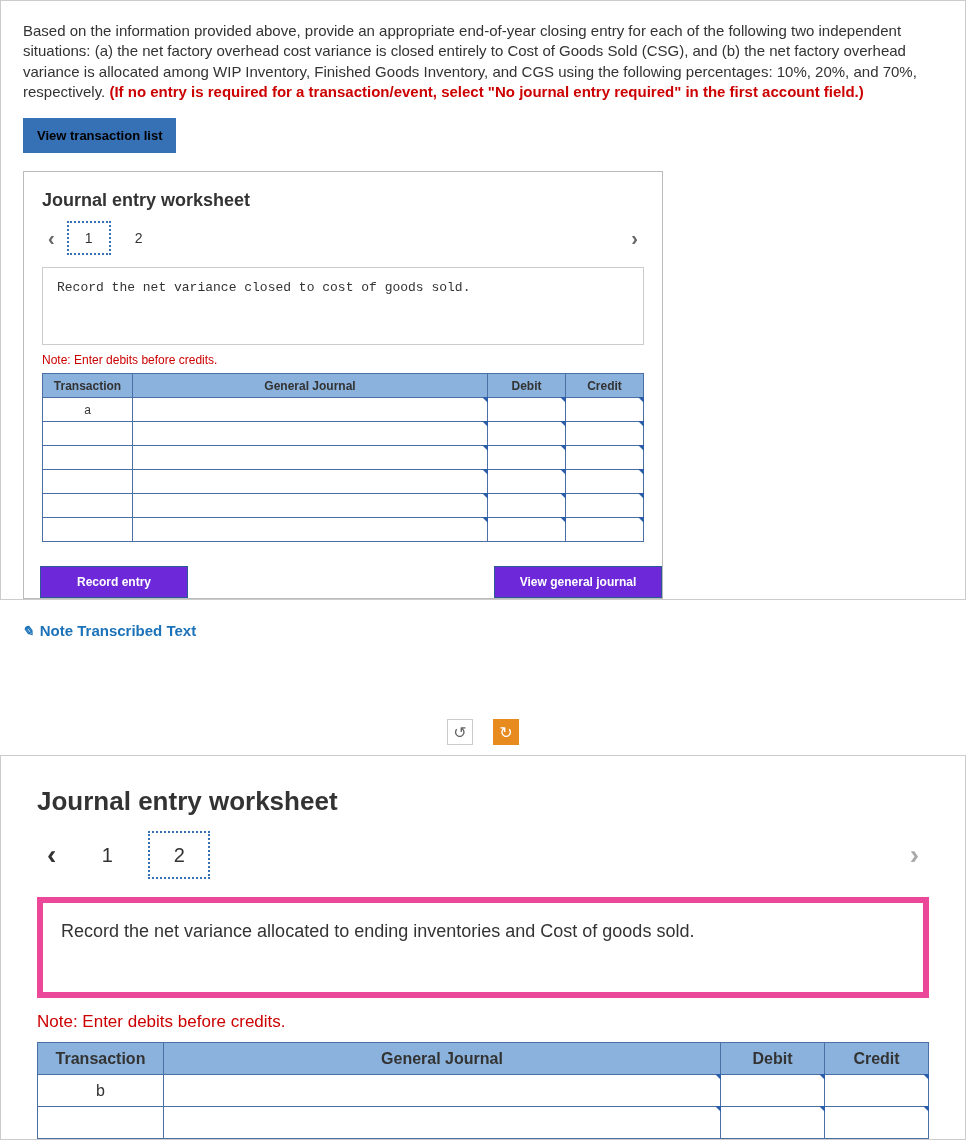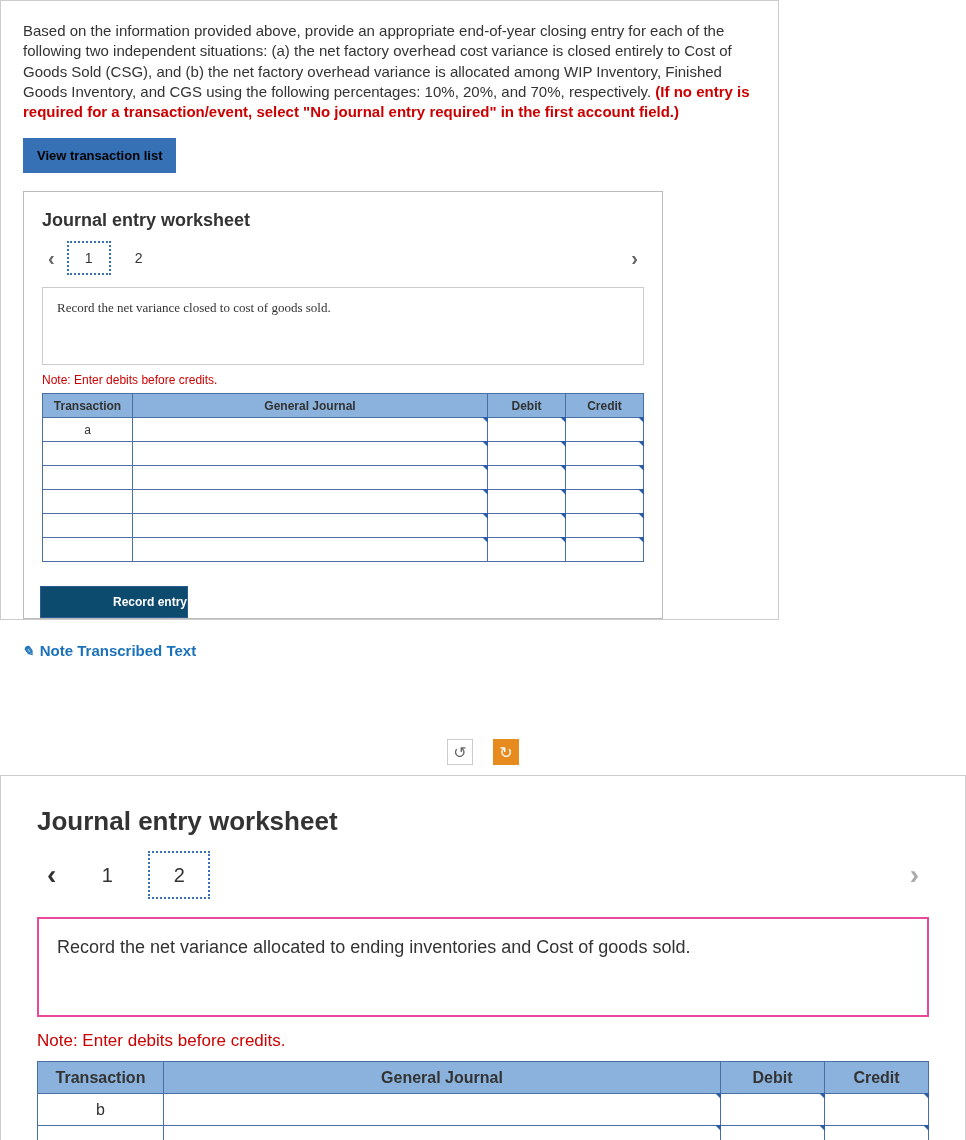--- a/index.html
+++ b/index.html
@@ -7,21 +7,21 @@
     margin: 0;
     font-family: Arial, Helvetica, sans-serif;
     background: #fff;
     color: #333;
     font-size: 14px;
   }
   .outer {
     border: 1px solid #ccc;
     margin: 0 0 20px 0;
     padding: 20px 22px 0 22px;
-    width: 779px;
+    width: 966px;
   }
   .instruction {
     font-size: 15px;
     line-height: 1.35;
     color: #333;
     margin-bottom: 16px;
   }
   .instruction .red { color: #c00; font-weight: 600; }
   .btn-blue {
     background: #3670b5;
@@ -67,21 +67,21 @@
     cursor: pointer;
     border: 1px solid transparent;
   }
   .tabbox.active {
     border: 2px dotted #3670b5;
   }
   .spacer { flex: 1; }
   .descbox {
     border: 1px solid #ccc;
     padding: 12px 14px 40px 14px;
-    font-family: Liberation Serif, serif;
+    font-family: Liberation Mono, monospace;
     font-size: 13px;
     margin-bottom: 8px;
     min-height: 78px;
   }
   .note-red {
     color: #c00;
     font-size: 12px;
     margin: 6px 0 6px 0;
     font-family: Verdana, Geneva, sans-serif;
   }
@@ -112,28 +112,28 @@
     width: 0; height: 0;
     border-left: 6px solid transparent;
     border-top: 6px solid #2b5da8;
   }
   .btn-row {
     display: flex;
     align-items: center;
     margin: 0 -18px;
   }
   .btn-row .sbtn {
-    background: #0c4a6e;
+    background: #6d28d9;
     color: #fff;
     border: 1px solid #2b5a94;
     font-size: 12px;
     font-weight: 700;
     padding: 8px 0;
     width: 148px;
-    text-align: right;
+    text-align: center;
     cursor: pointer;
     font-family: Verdana, Geneva, sans-serif;
   }
   .btn-row .gap { width: 16px; }
   .btn-row .flexgap { flex: 1; }
   .show-transcribed {
     color: #1c72b8;
     font-weight: 600;
     font-size: 15px;
     margin: 22px 0 0 22px;
@@ -198,21 +198,21 @@
     height: 48px;
     display: flex;
     align-items: center;
     justify-content: center;
     font-size: 20px;
     cursor: pointer;
     border: 1px solid transparent;
   }
   .tabbox2.active { border: 2px dotted #3670b5; }
   .descbox2 {
-    border: 2px solid #ec4899;
+    border: 6px solid #ec4899;
     padding: 18px 18px 50px 18px;
     font-family: Verdana, Geneva, sans-serif;
     font-size: 18px;
     min-height: 100px;
     margin-bottom: 14px;
   }
   .note-red2 {
     color: #c00;
     font-size: 17px;
     font-family: Verdana, Geneva, sans-serif;
@@ -313,20 +313,21 @@
         <td class="celldrop"></td>
       </tr>
     </tbody>
       </table>
 
     <div class="btn-row">
       <div class="gap"></div>
       <button class="sbtn">Record entry</button>
       <div class="gap"></div>
       <div class="flexgap"></div>
+      <button class="sbtn" style="width:168px">View general journal</button>
     </div>
   </div>
 </div>
 
 <div class="show-transcribed">
   <span class="icon-text">✎</span>
   <span>Note Transcribed Text</span>
 </div>
 
 <div class="midicons">

